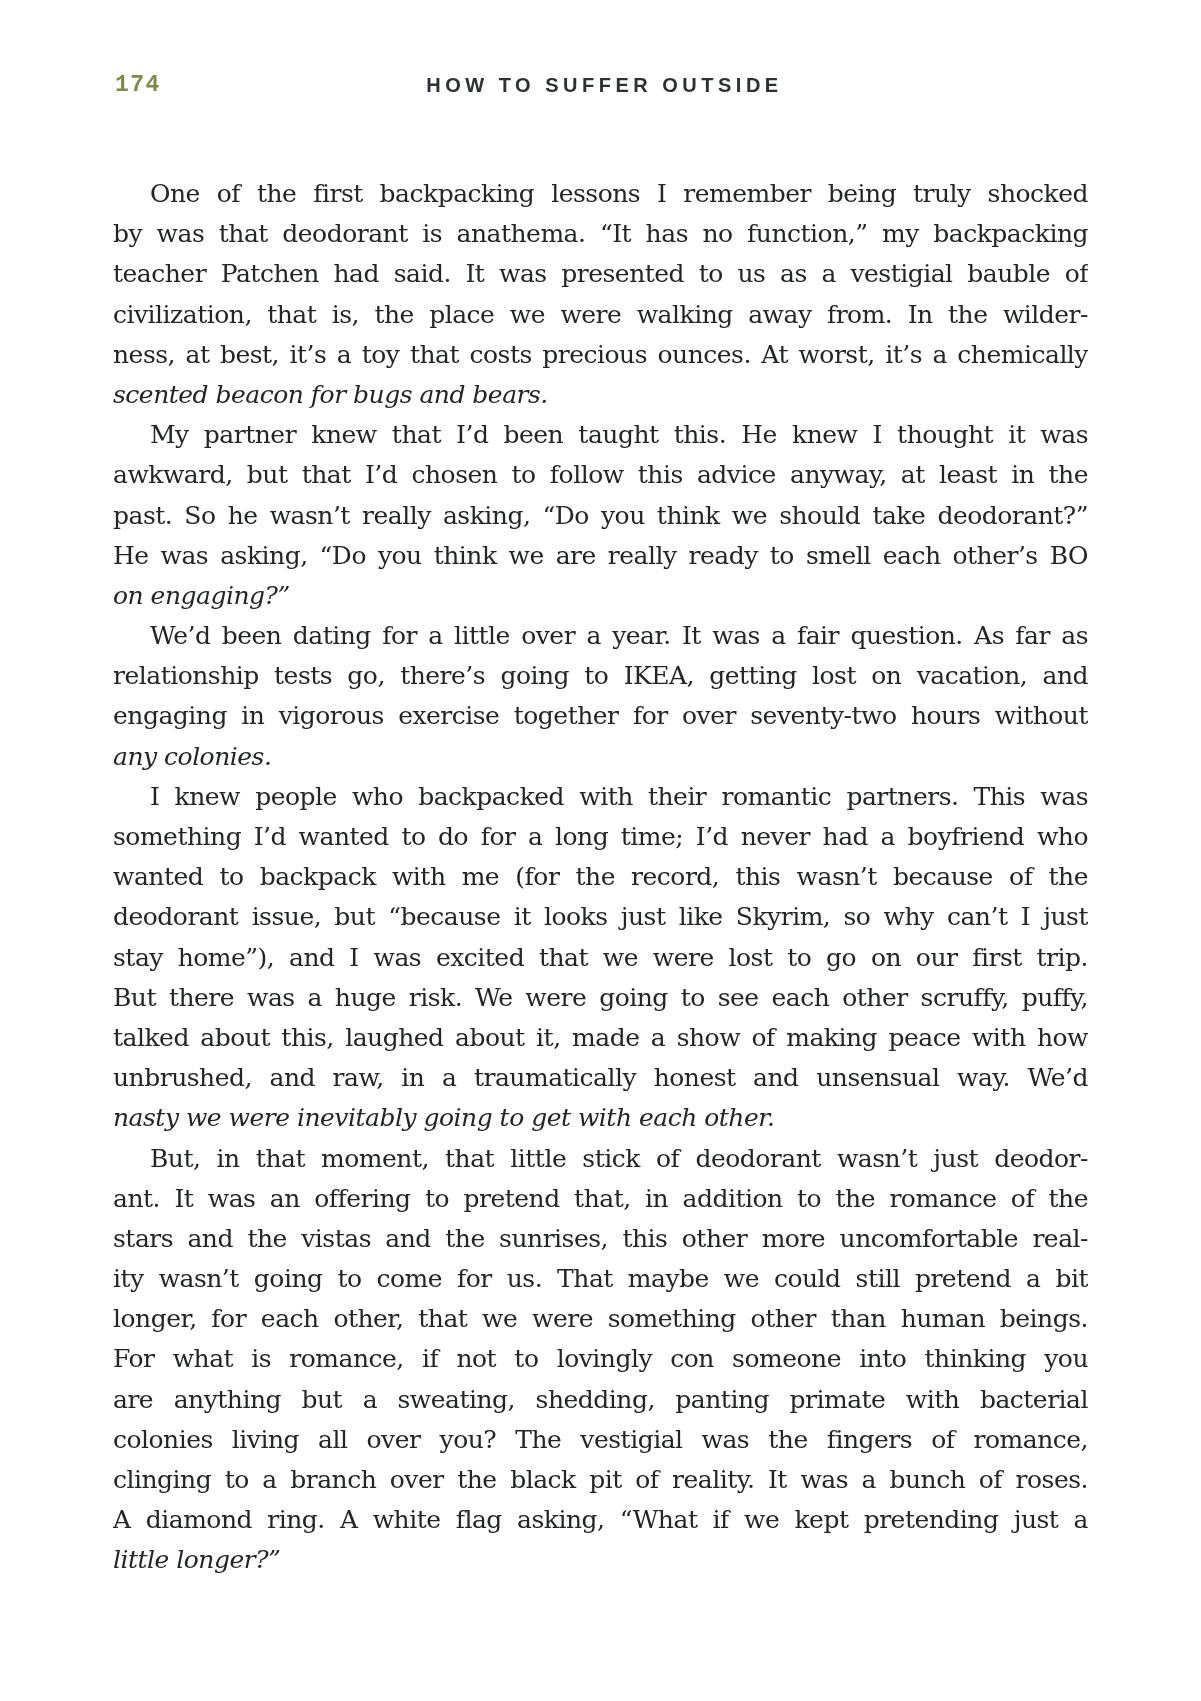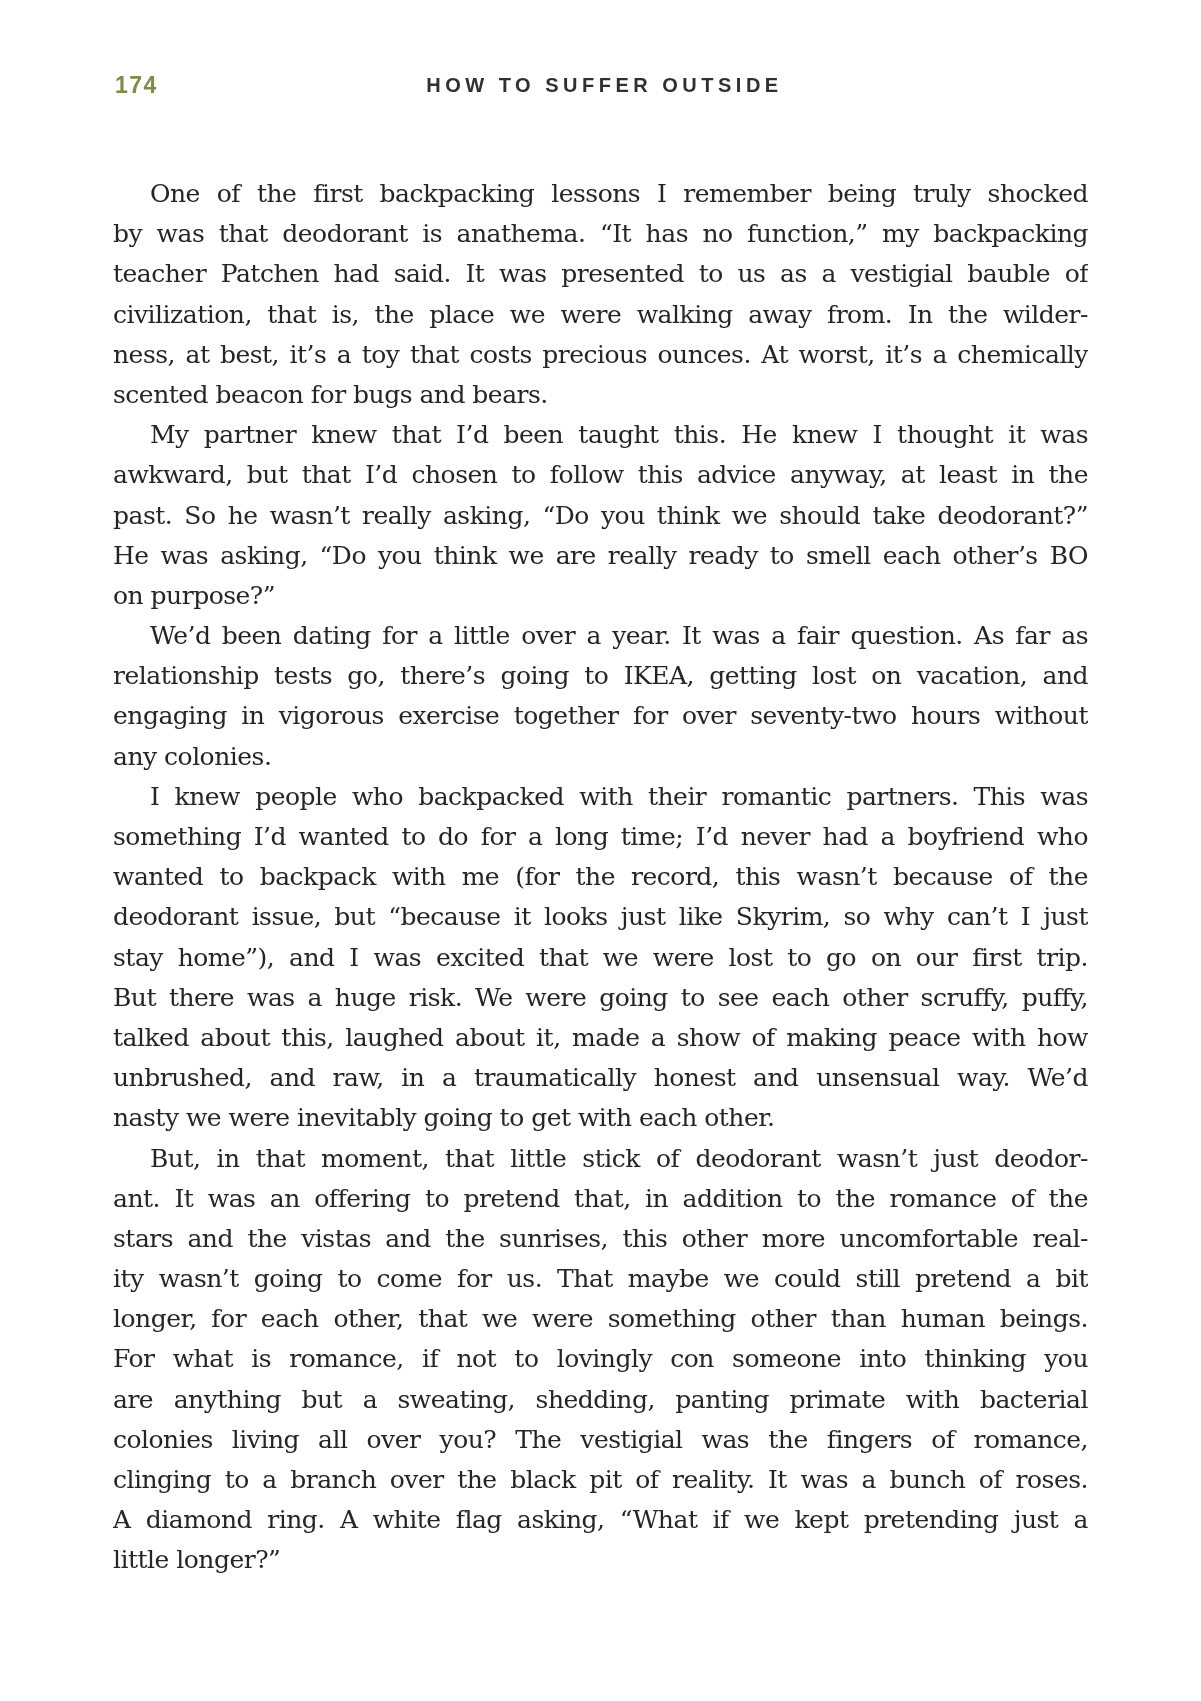--- a/index.html
+++ b/index.html
@@ -19,21 +19,21 @@
     position: absolute;
     left: 113px;
     top: 70px;
     width: 975px;
     height: 34px;
   }
   .page-number {
     position: absolute;
     left: 2px;
     top: 2px;
-    font-family: Liberation Sans, sans-serif;
+    font-family: Liberation Mono, monospace;
     font-weight: bold;
     font-size: 23px;
     letter-spacing: 1.5px;
     color: #7c8c4a;
   }
   .running-head {
     position: absolute;
     left: 8px;
     right: 0;
     top: 4px;
@@ -63,20 +63,21 @@
     overflow: hidden;
     text-align: justify;
     text-align-last: justify;
     white-space: normal;
   }
   .line.first {
     padding-left: 37px;
   }
   .line.last {
     text-align-last: left;
+    font-style: italic;
   }
 </style>
 </head>
 <body>
 
 <div class="page">
   <div class="page-header">
     <span class="page-number">174</span>
     <div class="running-head">HOW TO SUFFER OUTSIDE</div>
   </div>
@@ -88,21 +89,21 @@
         <div class="line">teacher Patchen had said. It was presented to us as a vestigial bauble of</div>
         <div class="line">civilization, that is, the place we were walking away from. In the wilder-</div>
         <div class="line">ness, at best, it’s a toy that costs precious ounces. At worst, it’s a chemically</div>
         <div class="line last">scented beacon for bugs and bears.</div>
       </div>
       <div class="paragraph">
         <div class="line first">My partner knew that I’d been taught this. He knew I thought it was</div>
         <div class="line">awkward, but that I’d chosen to follow this advice anyway, at least in the</div>
         <div class="line">past. So he wasn’t really asking, “Do you think we should take deodorant?”</div>
         <div class="line">He was asking, “Do you think we are really ready to smell each other’s BO</div>
-        <div class="line last">on purpose?”</div>
+        <div class="line last">on engaging?”</div>
       </div>
       <div class="paragraph">
         <div class="line first">We’d been dating for a little over a year. It was a fair question. As far as</div>
         <div class="line">relationship tests go, there’s going to IKEA, getting lost on vacation, and</div>
         <div class="line">engaging in vigorous exercise together for over seventy-two hours without</div>
         <div class="line last">any colonies.</div>
       </div>
       <div class="paragraph">
         <div class="line first">I knew people who backpacked with their romantic partners. This was</div>
         <div class="line">something I’d wanted to do for a long time; I’d never had a boyfriend who</div>

